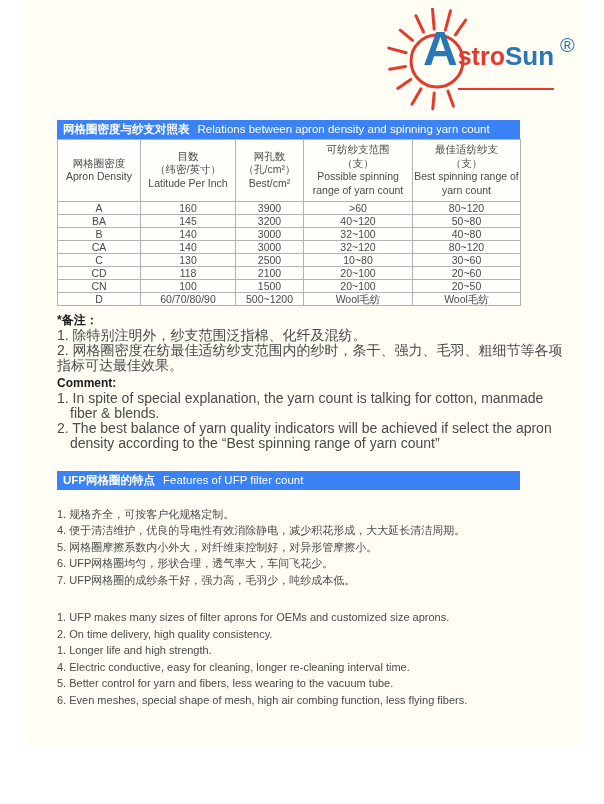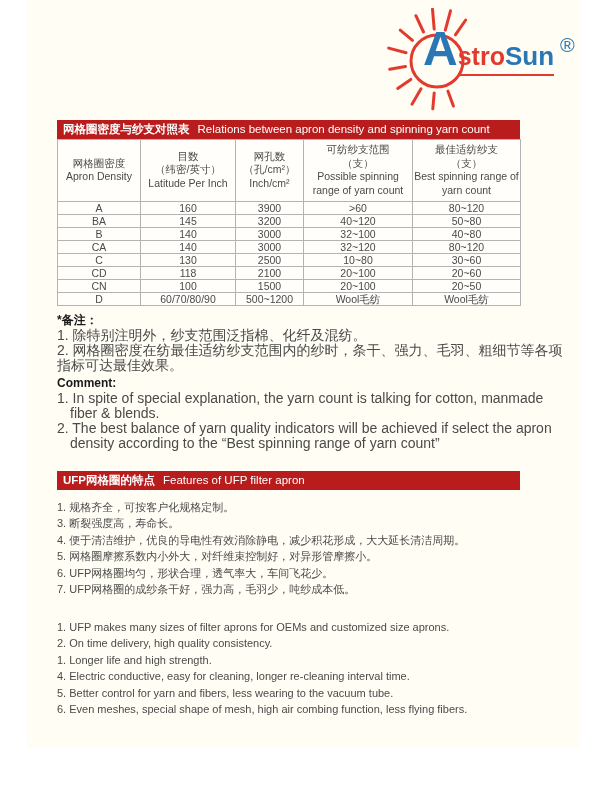--- a/index.html
+++ b/index.html
@@ -27,30 +27,30 @@
     position: absolute; left: 36px; top: 12px;
     display: flex; align-items: baseline;
     white-space: nowrap;
   }
   .logo-a {
     font-size: 48px; font-weight: bold; line-height: 58px;
     color: #2a77b5; letter-spacing: -1px;
   }
   .logo-word {
     border-bottom: 2px solid #e23b2e;
-    padding-bottom: 2px; margin-left: 1px;
+    padding-bottom: 16px; margin-left: 1px;
   }
   .logo-stro { font-size: 25px; font-weight: 600; color: #e23b2e; }
   .logo-sun  { font-size: 26px; font-weight: bold; color: #2a77b5; }
   .logo-reg  { position: absolute; left: 173px; top: 26px; font-size: 20px; color: #2a77b5; font-weight: normal; }
 
   
   .section-bar {
     width: 463px; height: 19px;
-    background: #b91c1c;
+    background: #3b82f6;
     color: #ffffff;
     font-size: 11.5px; line-height: 19px;
     padding-left: 6px;
     white-space: nowrap; overflow: hidden;
   }
   .bar-cn { font-weight: bold; margin-right: 8px; }
   .bar-en { font-weight: normal; }
 
   
   table.density-table {
@@ -82,21 +82,21 @@
     line-height: 15px;
   }
   .comment-title { margin-top: 3px; }
   .note-list > div {
     font-size: 14px; color: #4a4a4a; line-height: 15px;
   }
   .hang > div { padding-left: 13px; text-indent: -13px; }
 
   .bar2 { margin-top: 20px; }
 
-  .features-cn { margin-top: 9px; }
+  .features-cn { margin-top: 16px; }
   .features-en { margin-top: 21px; }
   .features-cn > div, .features-en > div {
     font-size: 11px; color: #4a4a4a; line-height: 16.5px;
     white-space: nowrap;
   }
 </style>
 </head>
 <body>
 
 <div class="page">
@@ -148,21 +148,21 @@
               <div>Apron Density</div>
           </th>
           <th>
             <div>目数</div>
               <div>（纬密/英寸）</div>
               <div>Latitude Per Inch</div>
           </th>
           <th>
             <div>网孔数</div>
               <div>（孔/cm²）</div>
-              <div>Inch/cm²</div>
+              <div>Best/cm²</div>
           </th>
           <th>
             <div>可纺纱支范围</div>
               <div>（支）</div>
               <div>Possible spinning range of yarn count</div>
           </th>
           <th>
             <div>最佳适纺纱支</div>
               <div>（支）</div>
               <div>Best spinning range of yarn count</div>
@@ -235,26 +235,25 @@
         <div>2. 网格圈密度在纺最佳适纺纱支范围内的纱时，条干、强力、毛羽、粗细节等各项指标可达最佳效果。</div>
       </div>
 
     <div class="note-title comment-title">Comment:</div>
     <div class="note-list hang">
         <div>1. In spite of special explanation, the yarn count is talking for cotton, manmade fiber &amp; blends.</div>
         <div>2. The best balance of yarn quality indicators will be achieved if select the apron density according to the  “Best spinning range of yarn count”</div>
       </div>
 
     <div class="section-bar bar2">
-      <span class="bar-cn">UFP网格圈的特点</span><span class="bar-en">Features of UFP filter apron</span>
+      <span class="bar-cn">UFP网格圈的特点</span><span class="bar-en">Features of UFP filter count</span>
     </div>
 
     <div class="features-cn">
         <div>1. 规格齐全，可按客户化规格定制。</div>
-        <div>3. 断裂强度高，寿命长。</div>
         <div>4. 便于清洁维护，优良的导电性有效消除静电，减少积花形成，大大延长清洁周期。</div>
         <div>5. 网格圈摩擦系数内小外大，对纤维束控制好，对异形管摩擦小。</div>
         <div>6. UFP网格圈均匀，形状合理，透气率大，车间飞花少。</div>
         <div>7. UFP网格圈的成纱条干好，强力高，毛羽少，吨纱成本低。</div>
       </div>
     <div class="features-en">
         <div>1. UFP makes many sizes of filter aprons for OEMs and customized size aprons.</div>
         <div>2. On time delivery, high quality consistency.</div>
         <div>1. Longer life and high strength.</div>
         <div>4. Electric conductive, easy for cleaning, longer re-cleaning interval time.</div>

